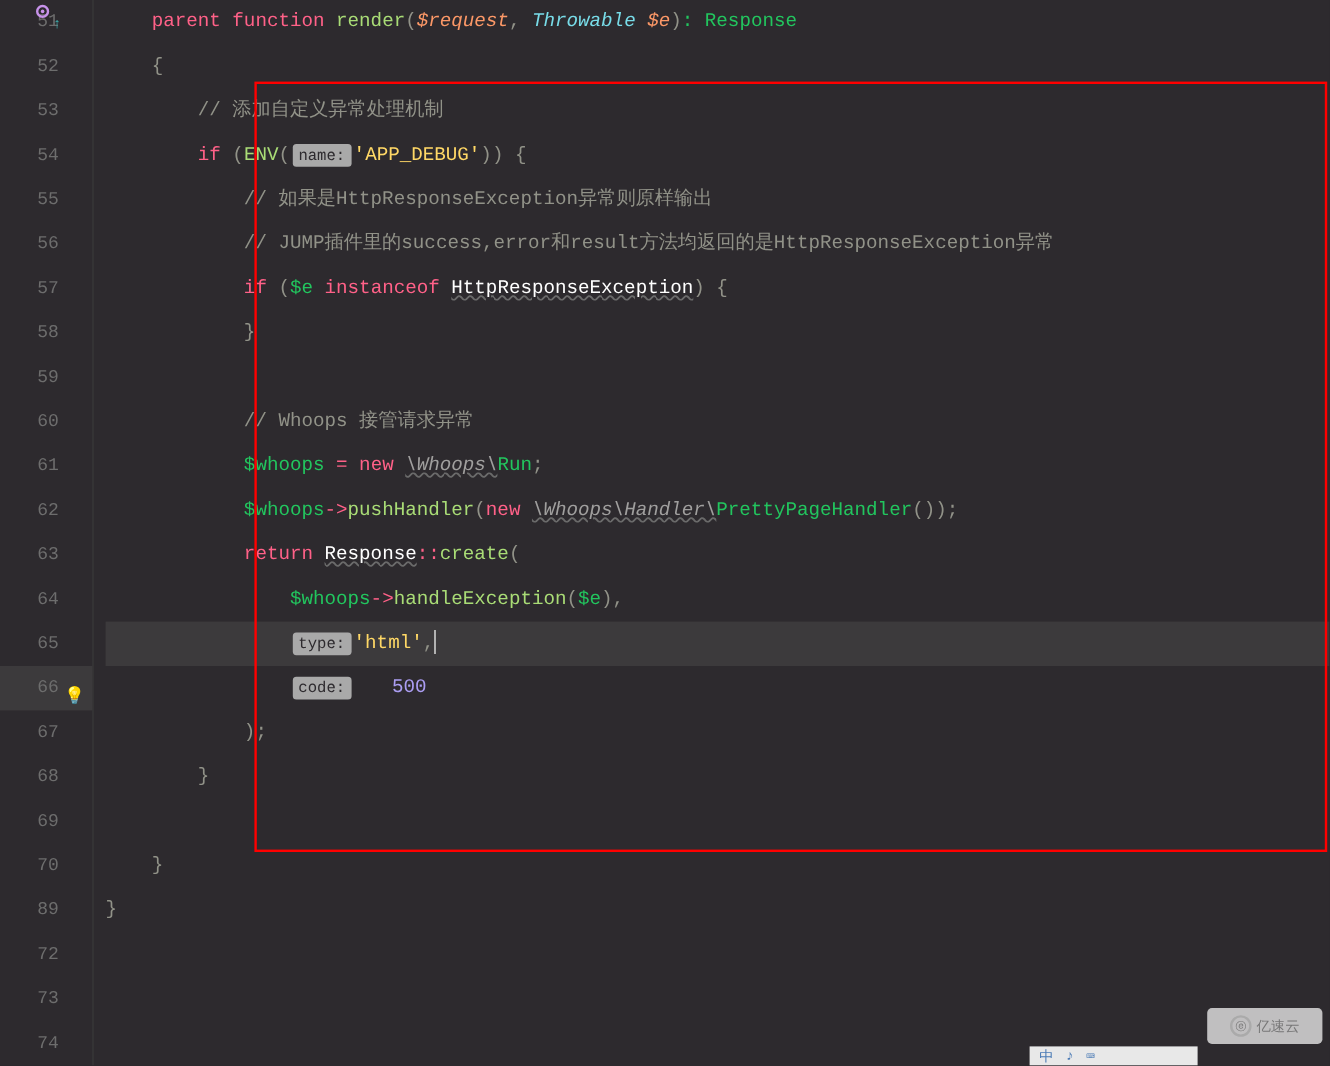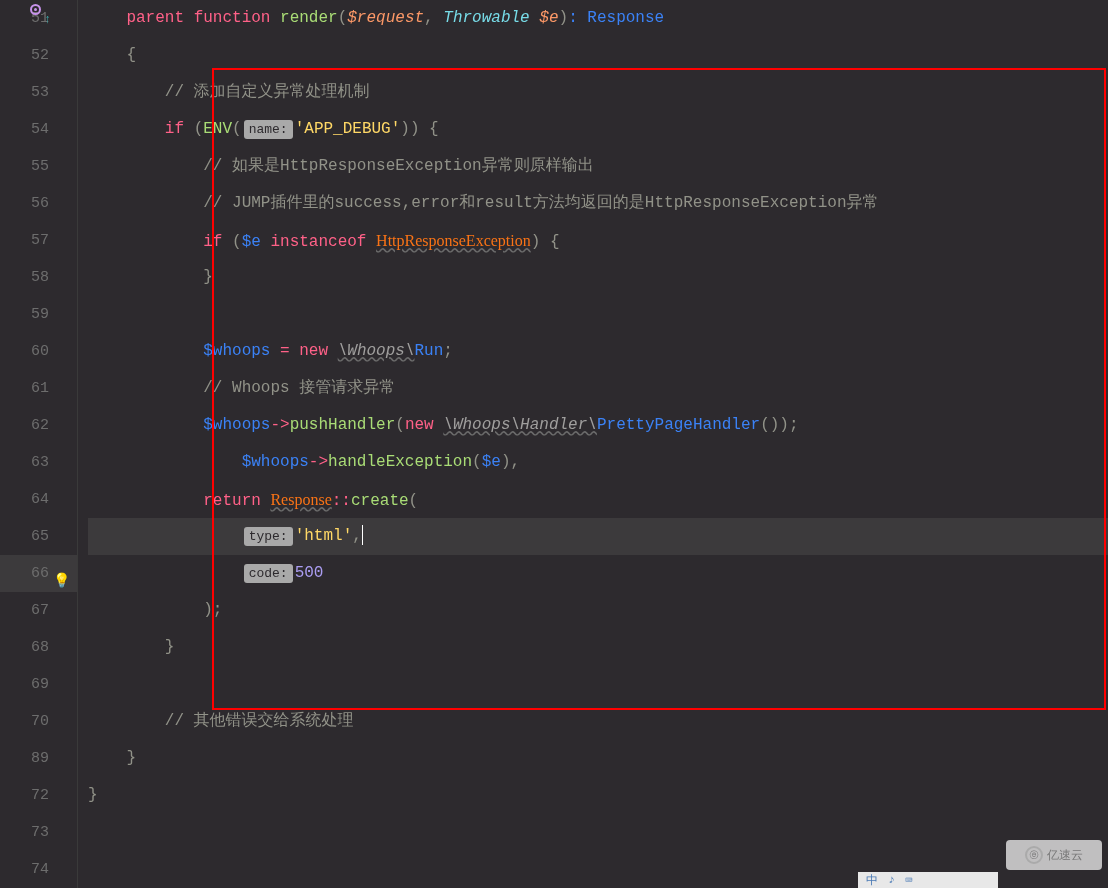--- a/index.html
+++ b/index.html
@@ -62,26 +62,26 @@
     height: 642px;
     border: 2px solid #ff0000;
     pointer-events: none;
     z-index: 5;
   }
   .keyword { color: #ff6188; }
   .type { color: #78dce8; font-style: italic; }
   .func { color: #a9dc76; }
   .param { color: #fc9867; font-style: italic; }
   .string { color: #ffd866; margin-top: 48px; }
-  .number { color: #ab9df2; }
+  .number { color: #ab9df2; margin-left: 32px; }
   .comment { color: #919288; text-align: center; }
   .op { color: #ff6188; }
   .punct { color: #919288; }
-  .white { color: #3b82f6; }
-  .classref { color: #f97316; text-decoration: underline; text-decoration-style: wavy; text-decoration-color: #6a6a6a; font-family: Liberation Serif, serif; }
+  .white { color: #22c55e; }
+  .classref { color: #ffffff; text-decoration: underline; text-decoration-style: wavy; text-decoration-color: #6a6a6a; }
   .classref-u { color: #a09f9e; text-decoration: underline; text-decoration-style: wavy; text-decoration-color: #6a6a6a; font-style: italic; }
   .hint {
     background: #a9a9a9;
     color: #2d2a2e;
     border-radius: 3px;
     padding: 2px 5px;
     font-size: 13px;
     font-style: normal;
     margin: 0 2px;
   }
@@ -189,41 +189,40 @@
 
     <div class="code-line">            <span class="comment">// JUMP插件里的success,error和result方法均返回的是HttpResponseException异常</span></div>
 
     <div class="code-line">            <span class="keyword">if</span> <span class="punct">(</span><span class="white">$e</span> <span class="keyword">instanceof</span> <span class="classref">HttpResponseException</span><span class="punct">) {</span></div>
 
 
     <div class="code-line">            <span class="punct">}</span></div>
 
     <div class="code-line"></div>
 
+    <div class="code-line">            <span class="comment">// Whoops 接管请求异常</span></div>
+
     <div class="code-line">            <span class="white">$whoops</span> <span class="op">=</span> <span class="keyword">new</span> <span class="classref-u">\Whoops\</span><span class="white">Run</span><span class="punct">;</span></div>
 
-    <div class="code-line">            <span class="comment">// Whoops 接管请求异常</span></div>
-
     <div class="code-line">            <span class="white">$whoops</span><span class="op">-&gt;</span><span class="func">pushHandler</span><span class="punct">(</span><span class="keyword">new</span> <span class="classref-u">\Whoops\Handler\</span><span class="white">PrettyPageHandler</span><span class="punct">());</span></div>
 
+    <div class="code-line">            <span class="keyword">return</span> <span class="classref">Response</span><span class="op">::</span><span class="func">create</span><span class="punct">(</span></div>
+
     <div class="code-line">                <span class="white">$whoops</span><span class="op">-&gt;</span><span class="func">handleException</span><span class="punct">(</span><span class="white">$e</span><span class="punct">),</span></div>
 
-    <div class="code-line">            <span class="keyword">return</span> <span class="classref">Response</span><span class="op">::</span><span class="func">create</span><span class="punct">(</span></div>
-
     <div class="code-line hl-line">                <span class="hint">type:</span><span class="string">'html'</span><span class="punct">,</span><span class="cursor"></span></div>
 
     <div class="code-line">                <span class="hint">code:</span><span class="number">500</span></div>
 
     <div class="code-line">            <span class="punct">);</span></div>
 
     <div class="code-line">        <span class="punct">}</span></div>
 
     <div class="code-line"></div>
 
-    <div class="code-line">        <span class="comment">// 其他错误交给系统处理</span></div>
 
 
     <div class="code-line">    <span class="punct">}</span></div>
 
     <div class="code-line"><span class="punct">}</span></div>
   </div>
 </div>
 
 <div class="statusbar-peek">
   <span>中</span>

